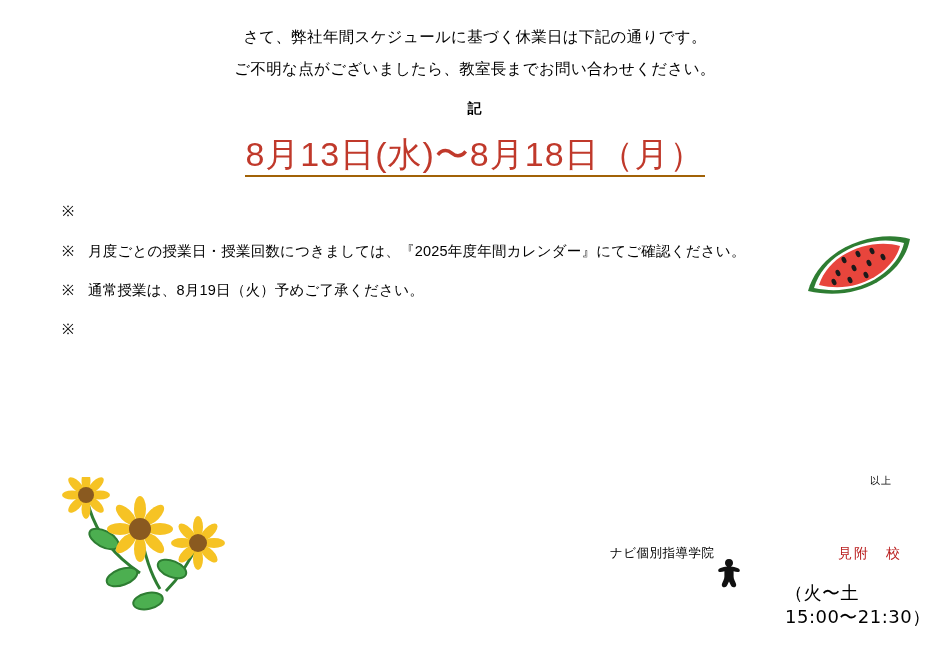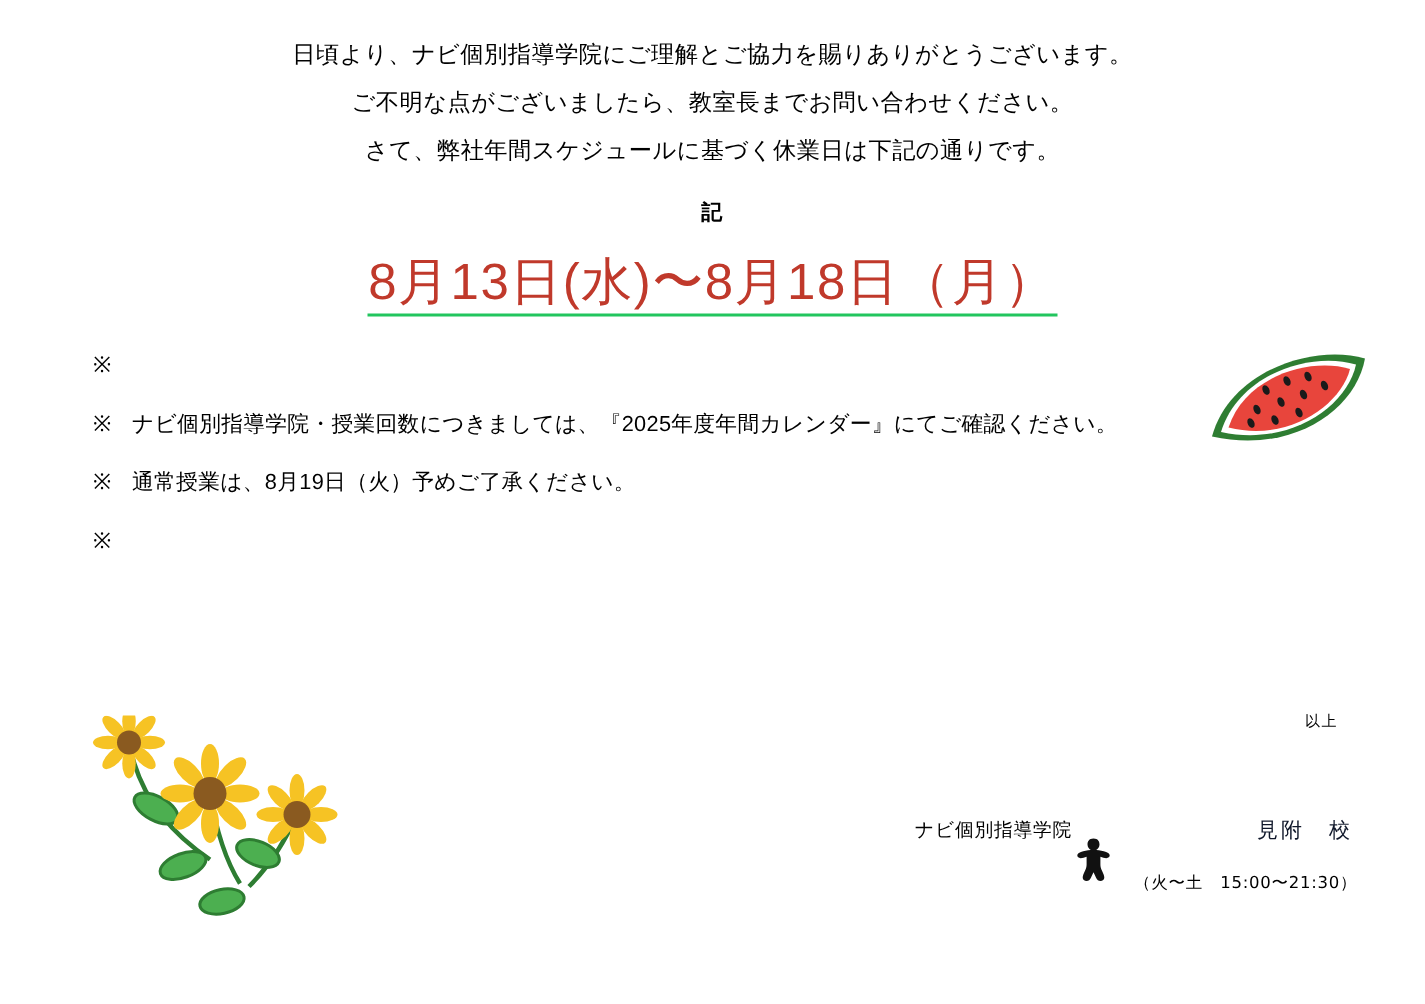--- a/index.html
+++ b/index.html
@@ -53,21 +53,21 @@
   }
 
   .dates {
     text-align: center;
     color: #c0392b;
     font-size: 34px;
     margin-top: 14px;
     letter-spacing: 1px;
   }
   .dates span {
-    border-bottom: 2px solid #22c55e;
+    border-bottom: 2px solid #a16207;
     padding-bottom: 2px;
   }
 
   .notes {
     margin: 22px 0 0 62px;
     font-size: 14.5px;
     line-height: 1.6;
     letter-spacing: 0.2px;
   }
   .notes .note {
@@ -106,28 +106,28 @@
     left: 712px;
     top: 20px;
     width: 34px;
     height: 34px;
   }
   .campus {
     position: absolute;
     left: 838px;
     top: 8px;
     font-size: 14px;
-    color: #0f172a;
+    color: #b91c1c;
     letter-spacing: 2px;
   }
   .hours {
     position: absolute;
-    left: 756px;
+    left: 785px;
     top: 44px;
-    font-size: 11px;
+    font-size: 18px;
     letter-spacing: 0.5px;
     font-family: "DejaVu Sans", sans-serif;
   }
 
   .watermelon {
     position: absolute;
     left: 800px;
     top: 205px;
     width: 120px;
     height: 80px;
@@ -140,38 +140,37 @@
     height: 140px;
   }
 </style>
 </head>
 <body>
 
 <div class="page">
 
 
   <div class="intro">
-    <div>日頃より、ナビ個別指導学院にご理解とご協力を賜りありがとうございます。</div>
+    <div>さて、弊社年間スケジュールに基づく休業日は下記の通りです。</div>
     <div>ご不明な点がございましたら、教室長までお問い合わせください。</div>
-    <div>さて、弊社年間スケジュールに基づく休業日は下記の通りです。</div>
   </div>
 
   <div class="ki">記</div>
 
   <div class="dates">
     <span>8月13日(水)〜8月18日（月）</span>
   </div>
 
   <div class="notes">
     <div class="note">
       <span class="mark">※</span>
     </div>
     <div class="note">
       <span class="mark">※</span>
-      <span>ナビ個別指導学院・授業回数につきましては、『2025年度年間カレンダー』にてご確認ください。</span>
+      <span>月度ごとの授業日・授業回数につきましては、『2025年度年間カレンダー』にてご確認ください。</span>
     </div>
     <div class="note">
       <span class="mark">※</span>
       <span>通常授業は、8月19日（火）予めご了承ください。</span>
     </div>
     <div class="note">
       <span class="mark">※</span>
     </div>
   </div>
 

